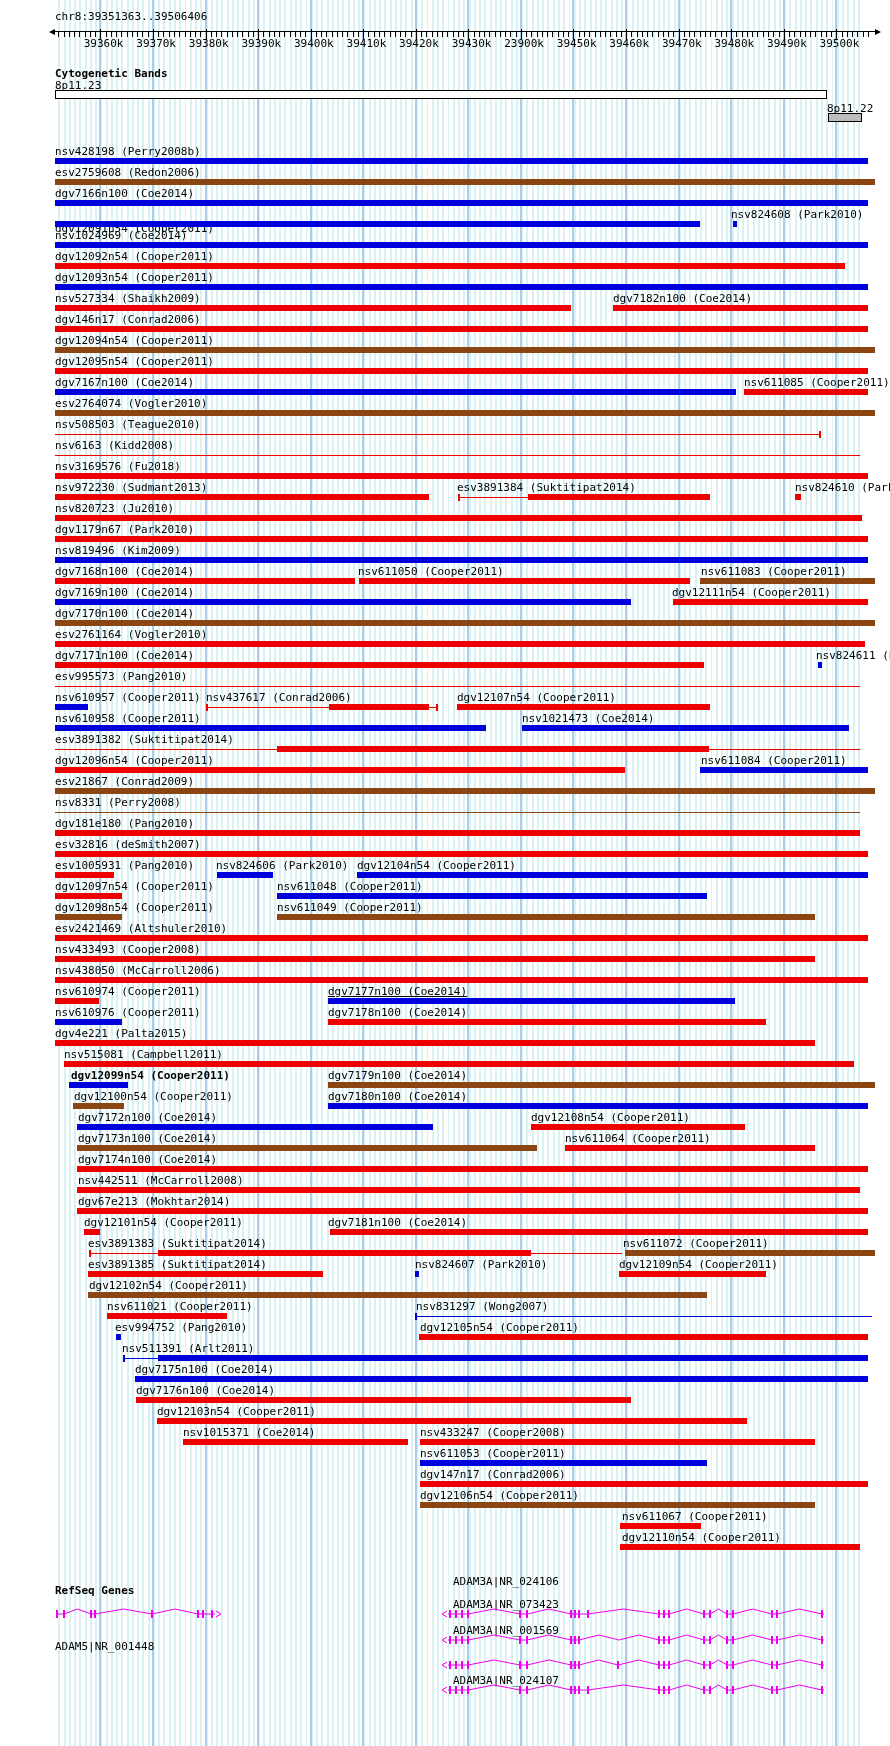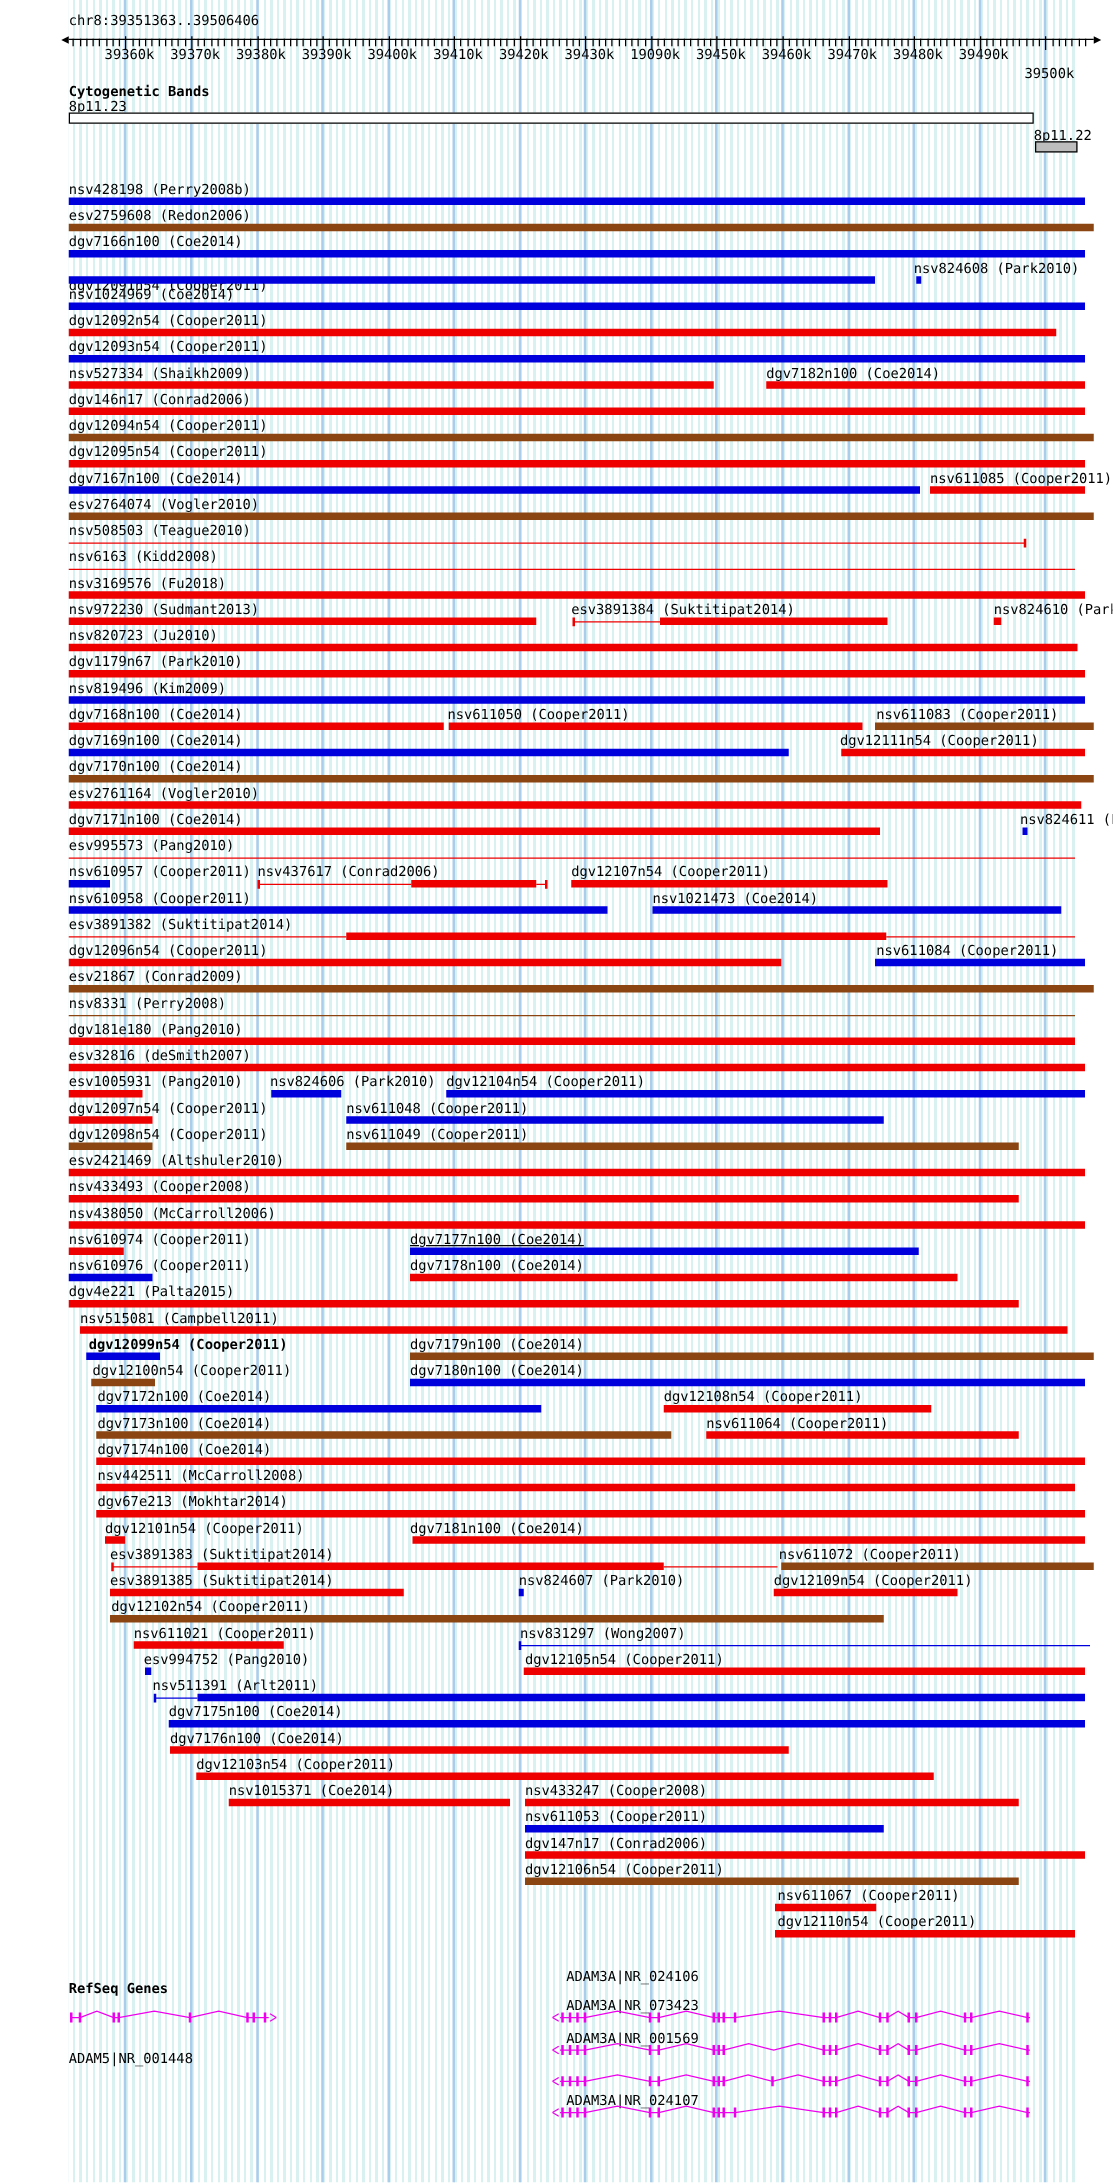--- a/index.html
+++ b/index.html
@@ -200,33 +200,33 @@
       <div class="lbl" style="left: 258.099px; top: 38px; transform: translateX(-42%);">39390k</div>
       <div class="rtick" style="left: 310.666px; top: 29px; height: 11px;"></div>
       <div class="lbl" style="left: 310.666px; top: 38px; transform: translateX(-42%);">39400k</div>
       <div class="rtick" style="left: 363.232px; top: 29px; height: 11px;"></div>
       <div class="lbl" style="left: 363.232px; top: 38px; transform: translateX(-42%);">39410k</div>
       <div class="rtick" style="left: 415.798px; top: 29px; height: 11px;"></div>
       <div class="lbl" style="left: 415.798px; top: 38px; transform: translateX(-42%);">39420k</div>
       <div class="rtick" style="left: 468.364px; top: 29px; height: 11px;"></div>
       <div class="lbl" style="left: 468.364px; top: 38px; transform: translateX(-42%);">39430k</div>
       <div class="rtick" style="left: 520.93px; top: 29px; height: 11px;"></div>
-      <div class="lbl" style="left: 520.93px; top: 38px; transform: translateX(-42%);">19090k</div>
+      <div class="lbl" style="left: 520.93px; top: 38px; transform: translateX(-42%);">23900k</div>
       <div class="rtick" style="left: 573.496px; top: 29px; height: 11px;"></div>
       <div class="lbl" style="left: 573.496px; top: 38px; transform: translateX(-42%);">39450k</div>
       <div class="rtick" style="left: 626.062px; top: 29px; height: 11px;"></div>
       <div class="lbl" style="left: 626.062px; top: 38px; transform: translateX(-42%);">39460k</div>
       <div class="rtick" style="left: 678.628px; top: 29px; height: 11px;"></div>
       <div class="lbl" style="left: 678.628px; top: 38px; transform: translateX(-42%);">39470k</div>
       <div class="rtick" style="left: 731.194px; top: 29px; height: 11px;"></div>
       <div class="lbl" style="left: 731.194px; top: 38px; transform: translateX(-42%);">39480k</div>
       <div class="rtick" style="left: 783.76px; top: 29px; height: 11px;"></div>
       <div class="lbl" style="left: 783.76px; top: 38px; transform: translateX(-42%);">39490k</div>
       <div class="rtick" style="left: 836.326px; top: 29px; height: 11px;"></div>
-      <div class="lbl" style="left: 836.326px; top: 38px; transform: translateX(-42%); margin-top: 15px;">39500k</div>
+      <div class="lbl" style="left: 836.326px; top: 38px; transform: translateX(-42%);">39500k</div>
     </div>
   <div id="cyto-heading" class="lbl hd">Cytogenetic Bands</div>
   <div id="cytobands">
       <div class="lbl" style="left: 55px; top: 80px;">8p11.23</div>
       <div class="band" style="left: 55px; top: 90px; width: 772px; background: rgb(255, 255, 255);"></div>
       <div class="lbl" style="left: 827px; top: 103px;">8p11.22</div>
       <div class="band" style="left: 828px; top: 113px; width: 34px; background: rgb(189, 189, 189);"></div>
     </div>
   <div id="variants">
       <div class="lbl" style="left: 55px; top: 146px;">nsv428198 (Perry2008b)</div>

